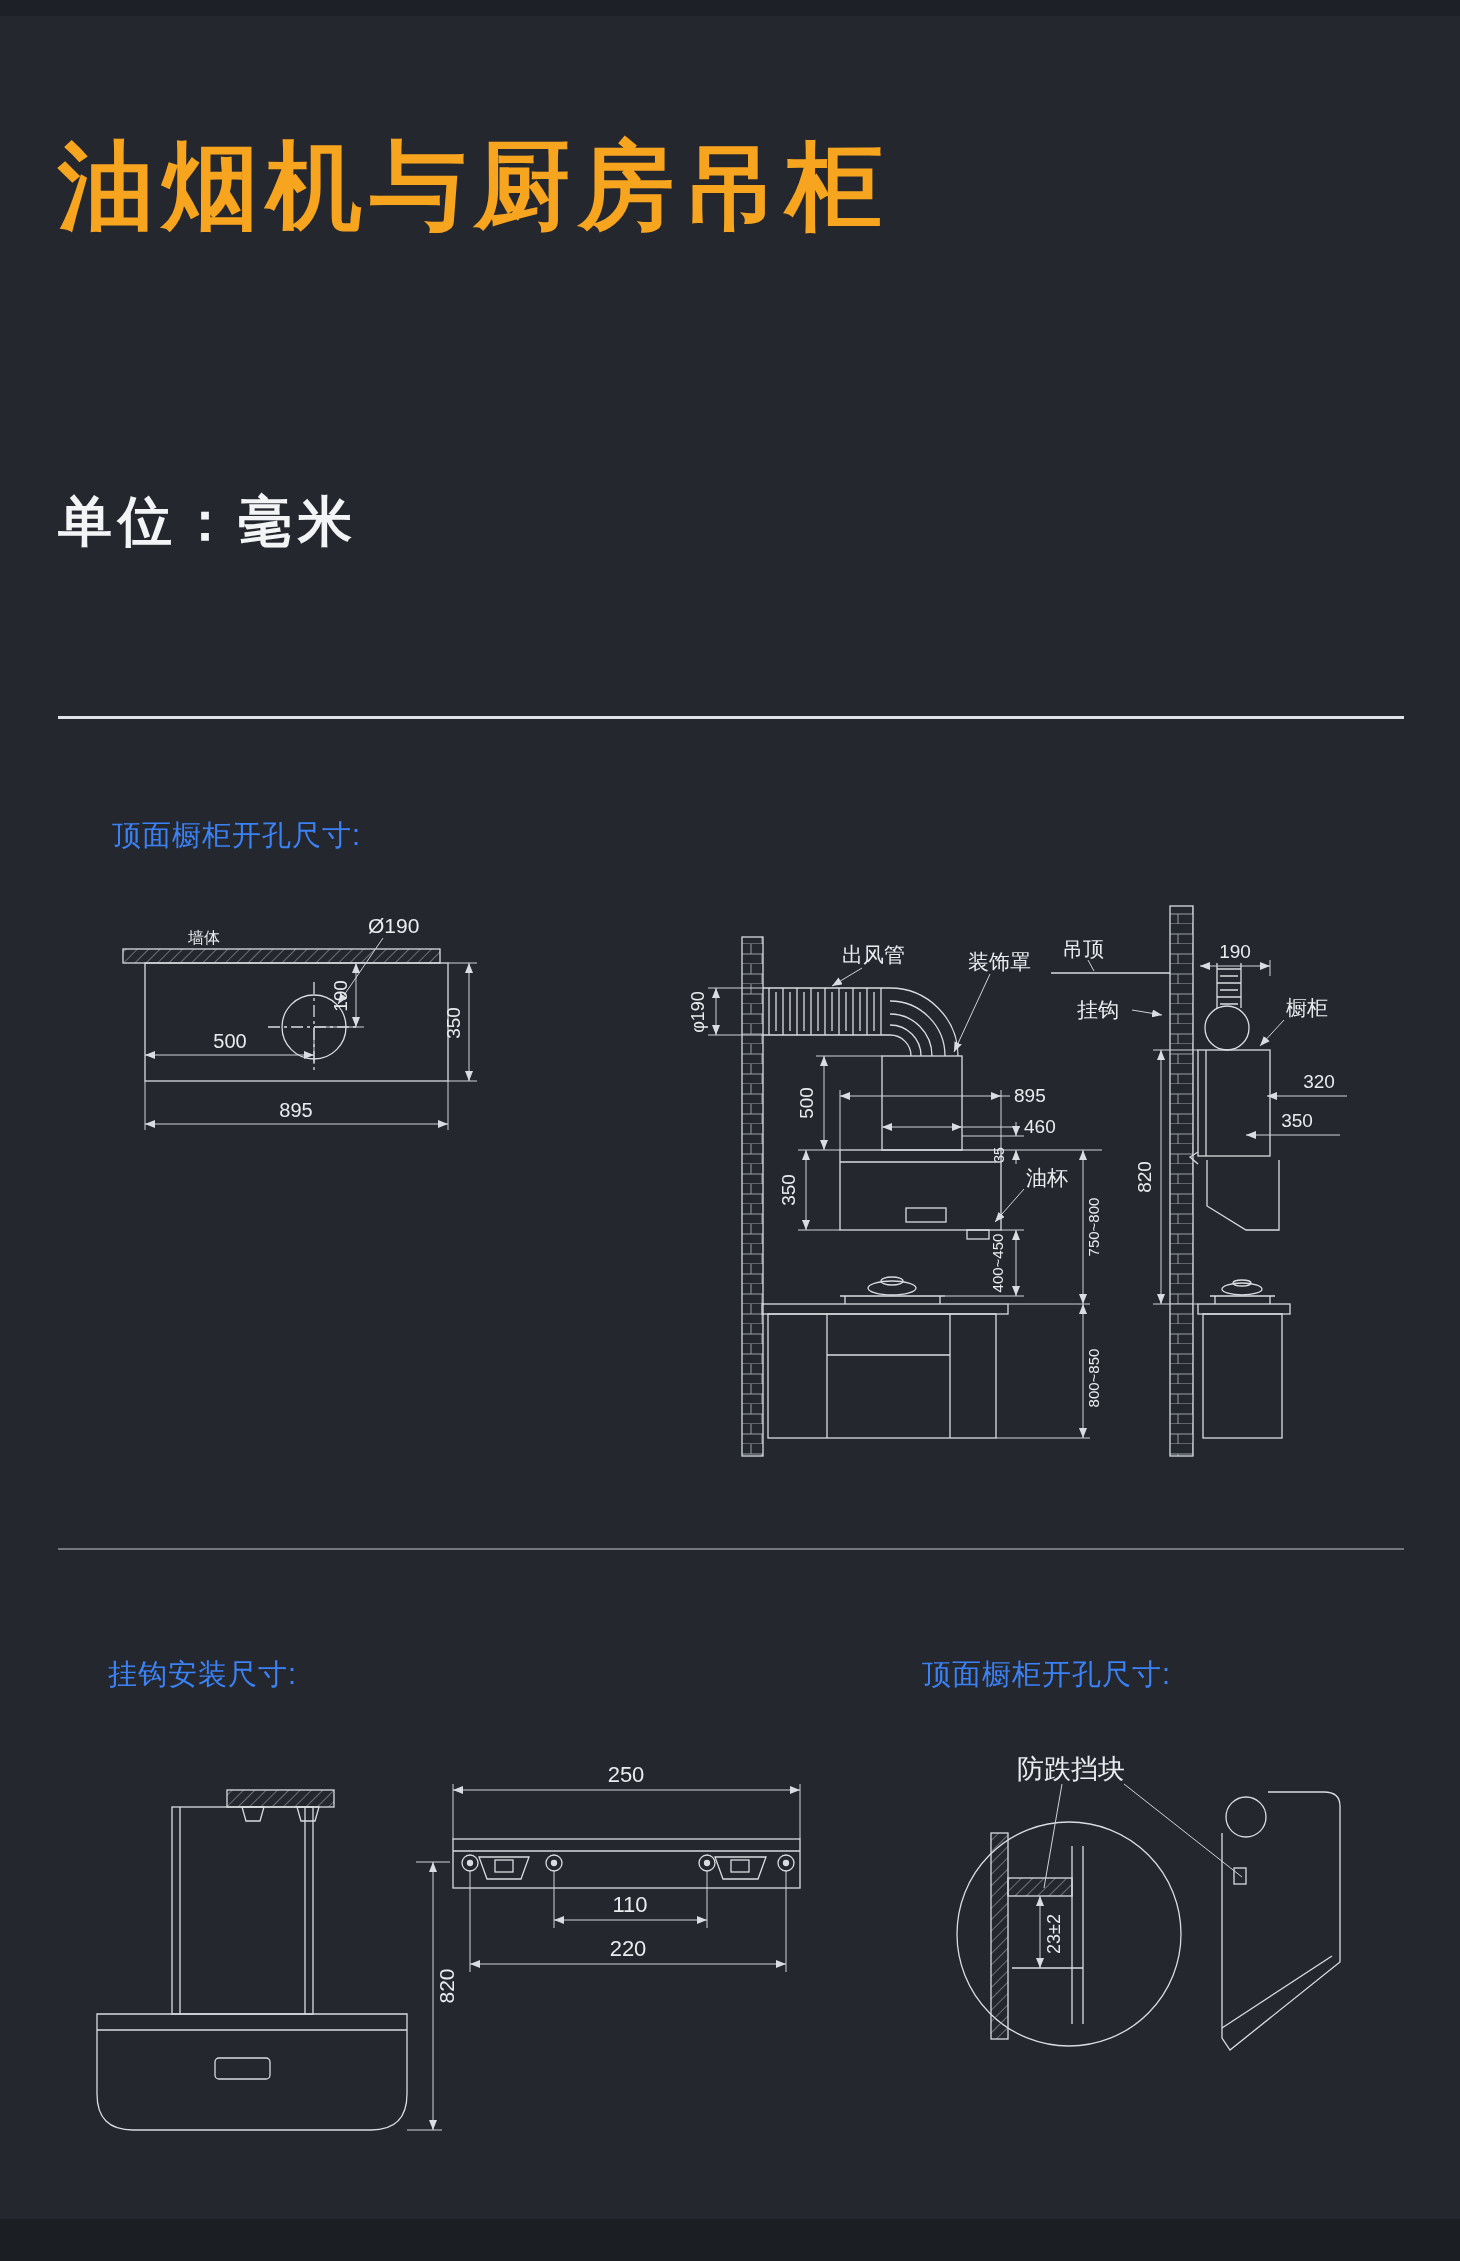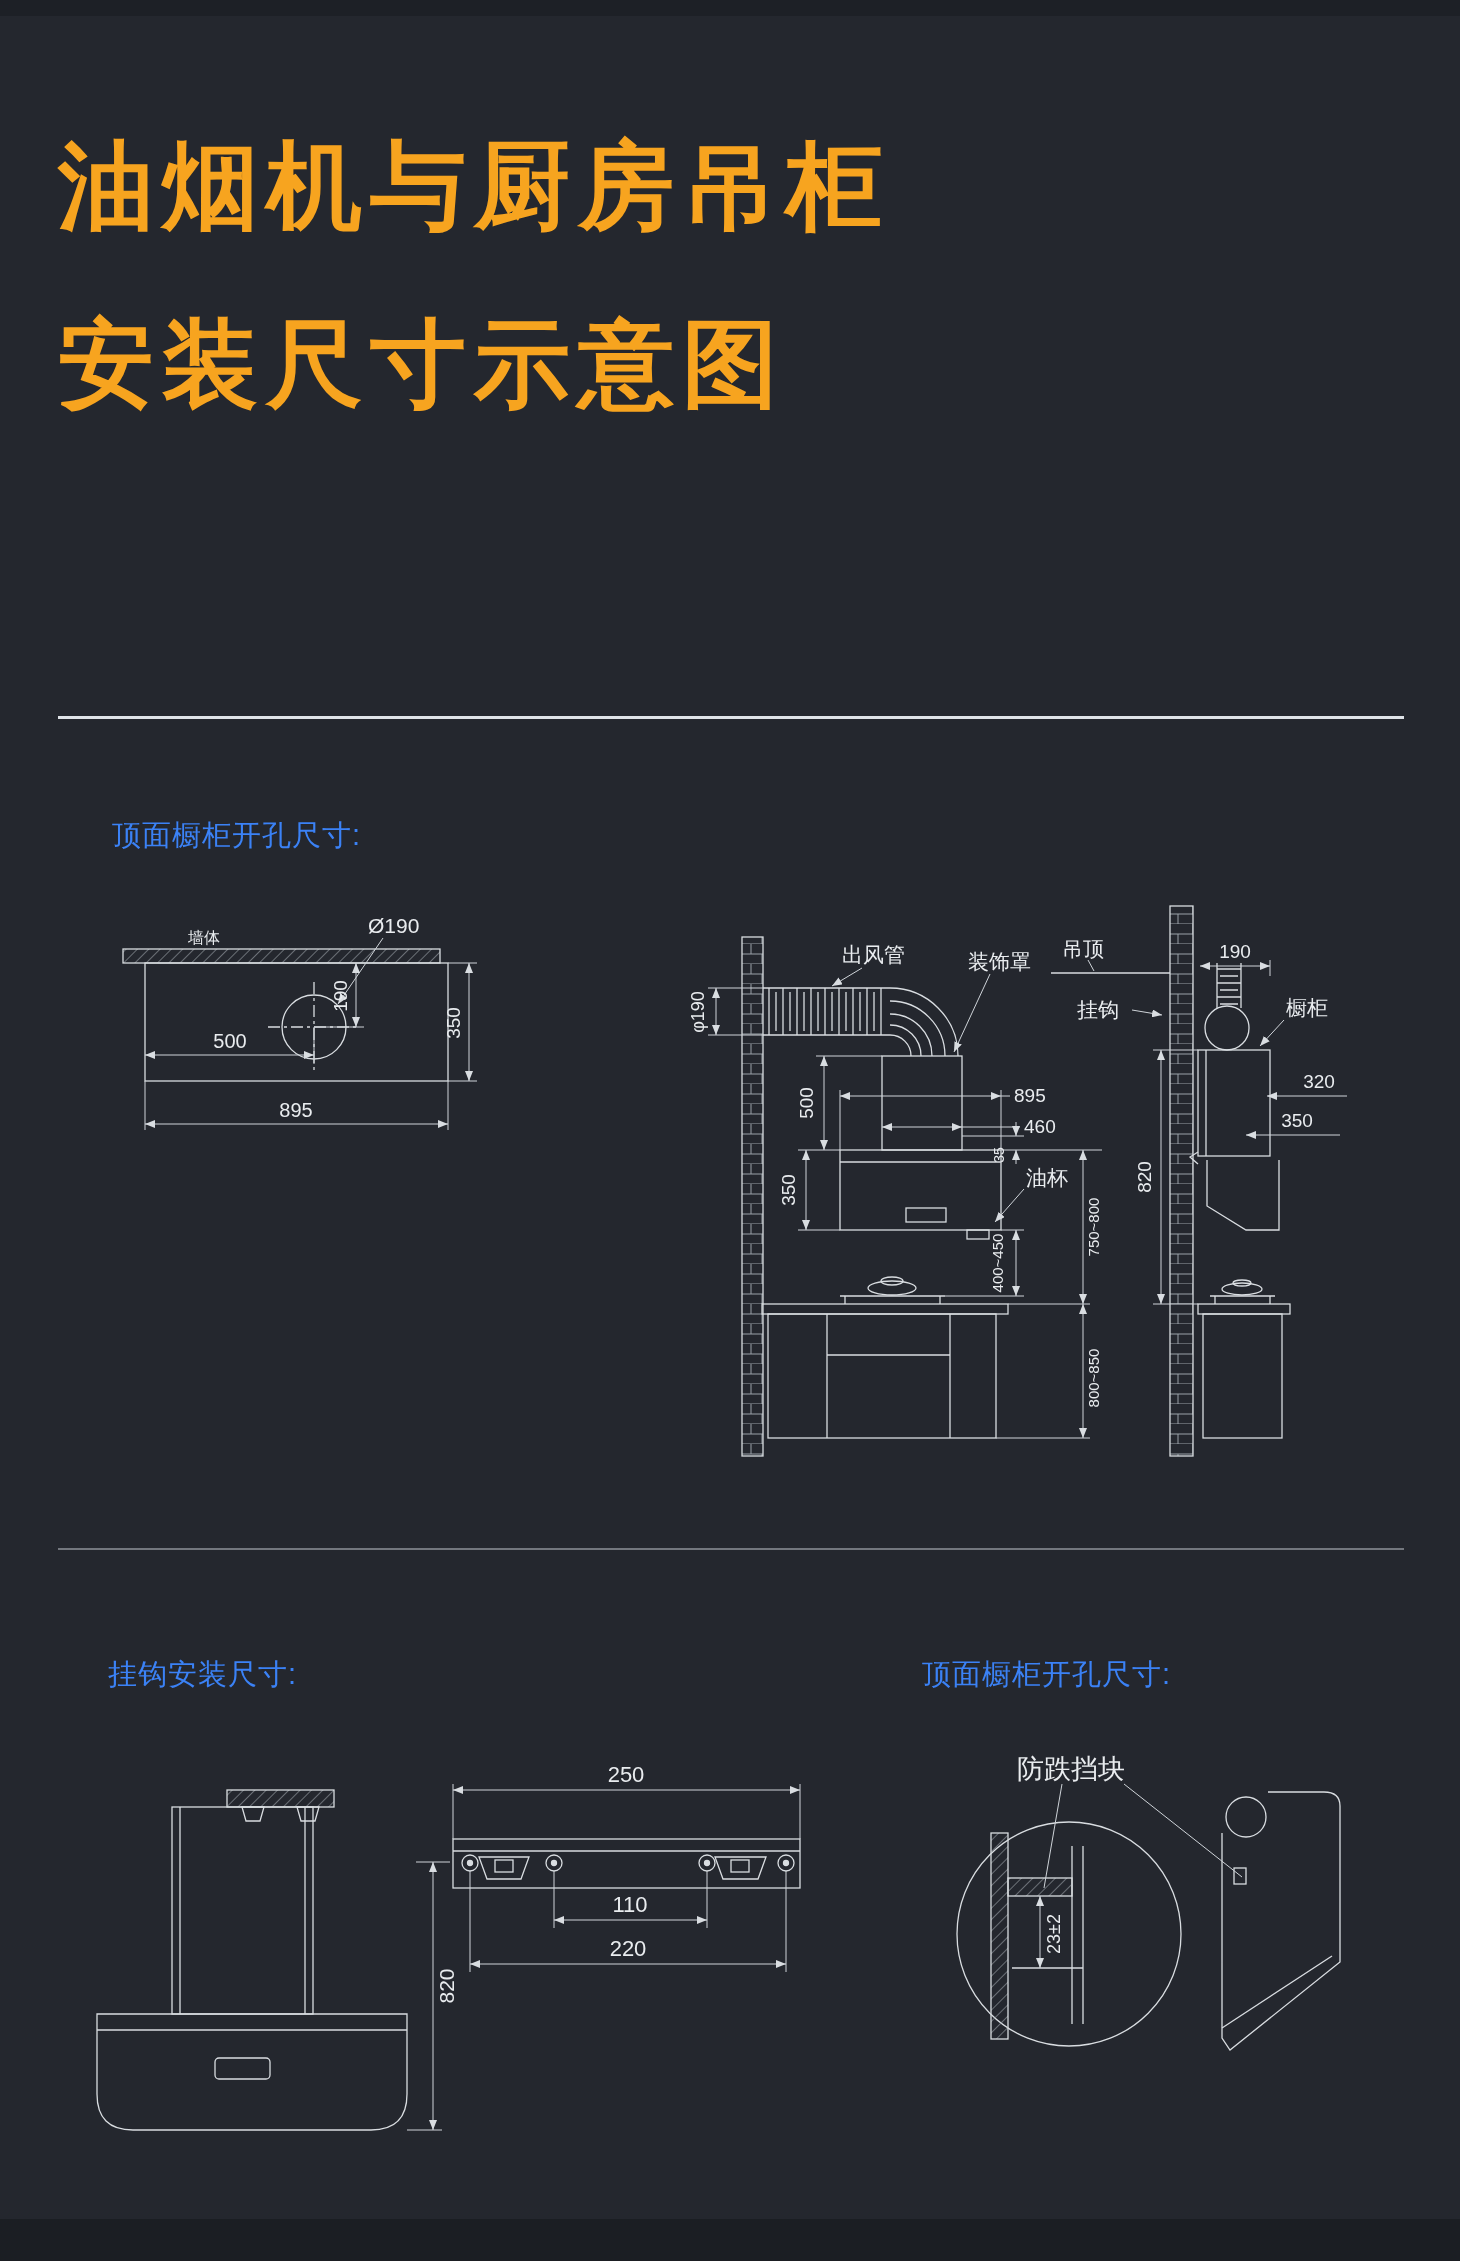--- a/index.html
+++ b/index.html
@@ -19,21 +19,21 @@
   svg text{font-family:"Liberation Sans","DejaVu Sans",sans-serif;fill:#e9ecef}
   .ln{stroke:#d9dde1;stroke-width:1.3;fill:none}
   .dim{stroke:#cfd4d9;stroke-width:1;fill:none}
 </style>
 </head>
 <body>
 
 <div class="page">
 
   <div class="abs title" style="left:58px;top:122px">油烟机与厨房吊柜</div>
-  <div class="abs title" style="left:58px;top:300px">安装尺寸示意图</div>
+  <div class="abs unit" style="left:58px;top:470px">单位：毫米</div>
   <div class="hr hr1"></div>
 
   <div class="abs caption" style="left:112px;top:800px">顶面橱柜开孔尺寸:</div>
 
   <svg class="abs" style="left:100px;top:868px" width="580" height="350" viewBox="0 0 580 350">
     <defs>
       <marker id="arrA" markerWidth="10" markerHeight="8" refX="10" refY="4" orient="auto-start-reverse" markerUnits="userSpaceOnUse">
         <path d="M0,0 L10,4 L0,8 Z" fill="#d9dde1"></path>
       </marker>
       <pattern id="hatchA" width="8" height="8" patternTransform="rotate(45)" patternUnits="userSpaceOnUse">

